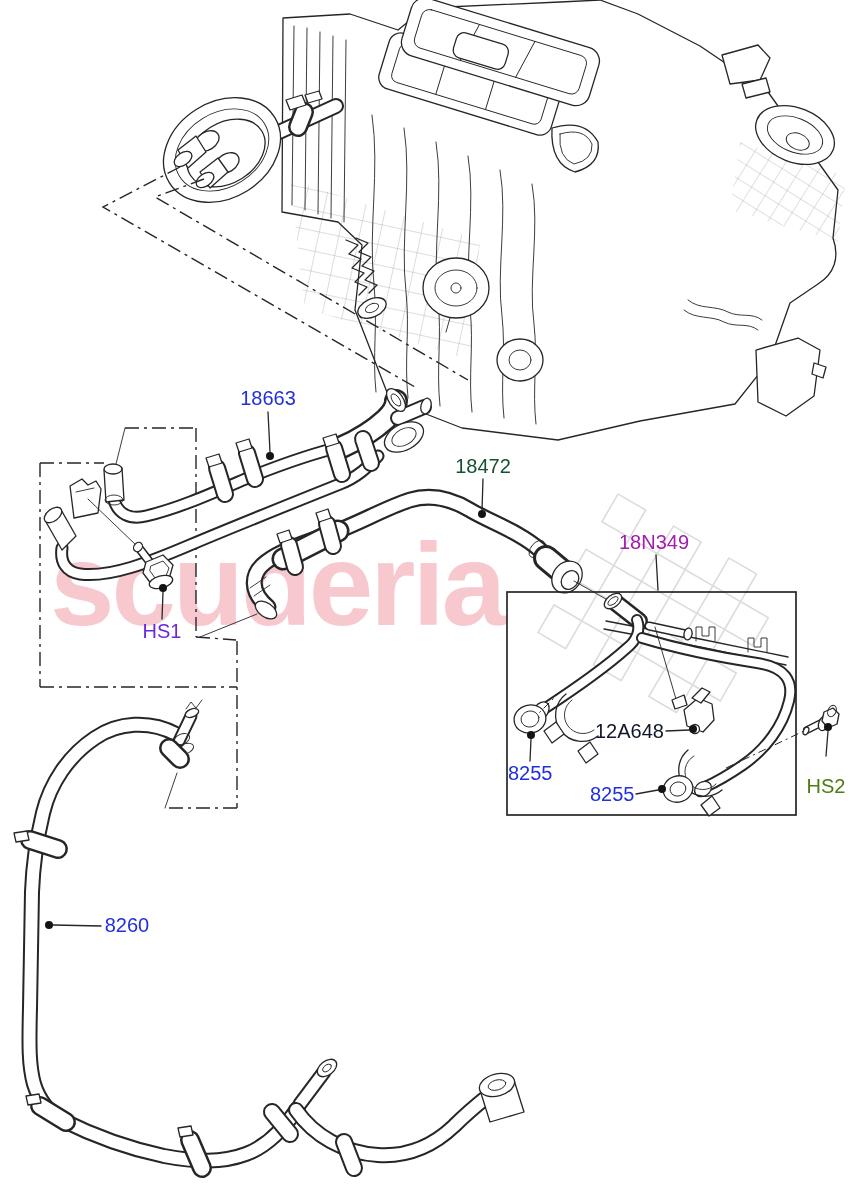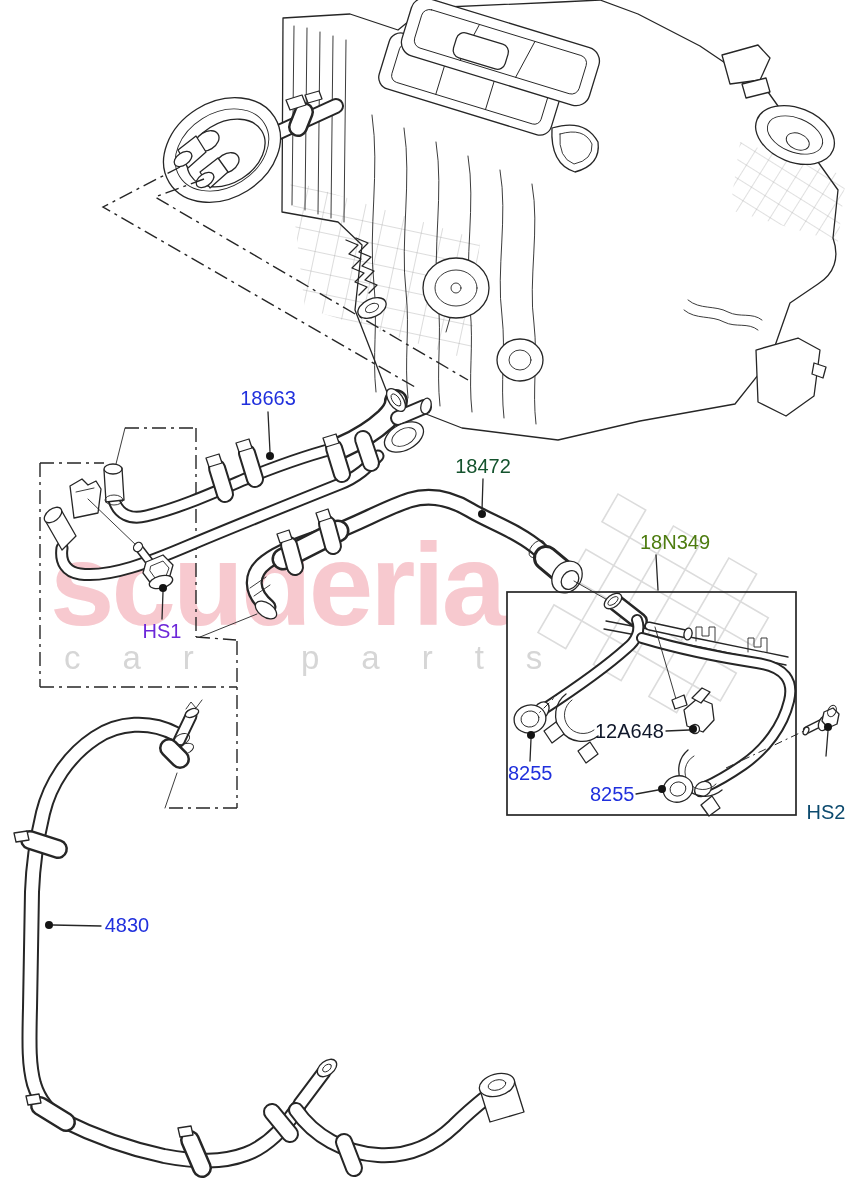--- a/index.html
+++ b/index.html
@@ -23,21 +23,20 @@
   .dot{fill:#141414;stroke:none;}
   
   .callout{position:absolute;font-size:20px;line-height:1.05;text-align:center;cursor:pointer;}
 </style>
 </head>
 <body>
 
 <div class="stage">
 
   <div class="wm-brand" style="color:#f7c9cf">scuderia</div>
-  <div class="wm-sub" style="color:#d6d6d6">car parts</div>
 
   <svg class="art" width="850" height="1200" viewBox="0 0 850 1200">
     <defs>
       <pattern id="grid1" width="20" height="20" patternUnits="userSpaceOnUse" patternTransform="rotate(12)">
         <path d="M0,0 H20 M0,0 V20" stroke="#4a4a4a" stroke-width="0.7" fill="none"></path>
       </pattern>
       <pattern id="grid2" width="16" height="16" patternUnits="userSpaceOnUse" patternTransform="rotate(32)">
         <path d="M0,0 H16 M0,0 V16" stroke="#4a4a4a" stroke-width="0.7" fill="none"></path>
       </pattern>
     </defs>
@@ -349,20 +348,20 @@
         <circle class="dot" cx="662" cy="789" r="4"></circle>
       <path class="ln" d="M826,756 L828,731"></path>
         <circle class="dot" cx="828" cy="727" r="4"></circle>
       <path class="ln" d="M101,926 L53,925"></path>
         <circle class="dot" cx="49" cy="925" r="4"></circle>
     </g>
   </svg>
 
   <div class="callout" style="left:239px;top:388px;width:58px;color:#2030dd">18663</div>
   <div class="callout" style="left:454px;top:456px;width:58px;color:#14532d">18472</div>
-  <div class="callout" style="left:638px;top:532px;width:74px;color:#4d7c0f">18N349</div>
+  <div class="callout" style="left:617px;top:532px;width:74px;color:#a21caf">18N349</div>
   <div class="callout" style="left:140px;top:621px;width:44px;color:#6d28d9">HS1</div>
   <div class="callout" style="left:595px;top:721px;width:68px;color:#0f172a">12A648</div>
   <div class="callout" style="left:508px;top:763px;width:44px;color:#2030dd">8255</div>
   <div class="callout" style="left:590px;top:784px;width:44px;color:#2030dd">8255</div>
-  <div class="callout" style="left:804px;top:802px;width:44px;color:#0c4a6e">HS2</div>
-  <div class="callout" style="left:103px;top:915px;width:48px;color:#2030dd">4830</div>
+  <div class="callout" style="left:804px;top:776px;width:44px;color:#4d7c0f">HS2</div>
+  <div class="callout" style="left:103px;top:915px;width:48px;color:#2030dd">8260</div>
 </div>
 
 </body></html>

